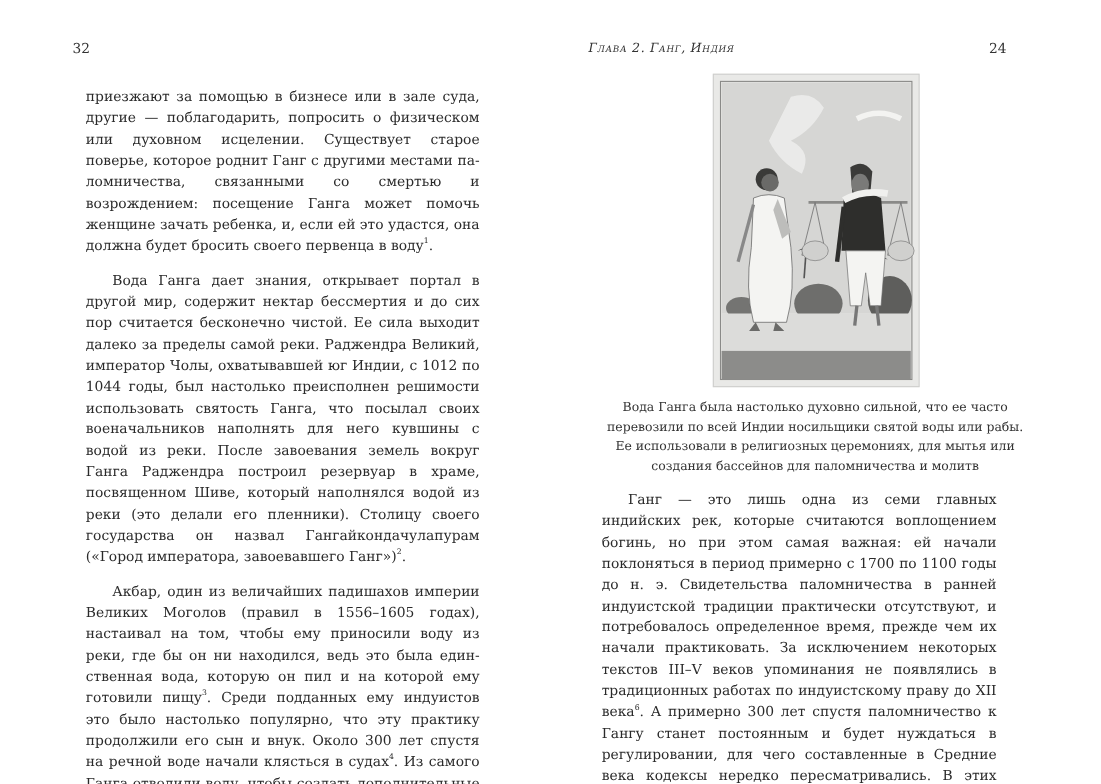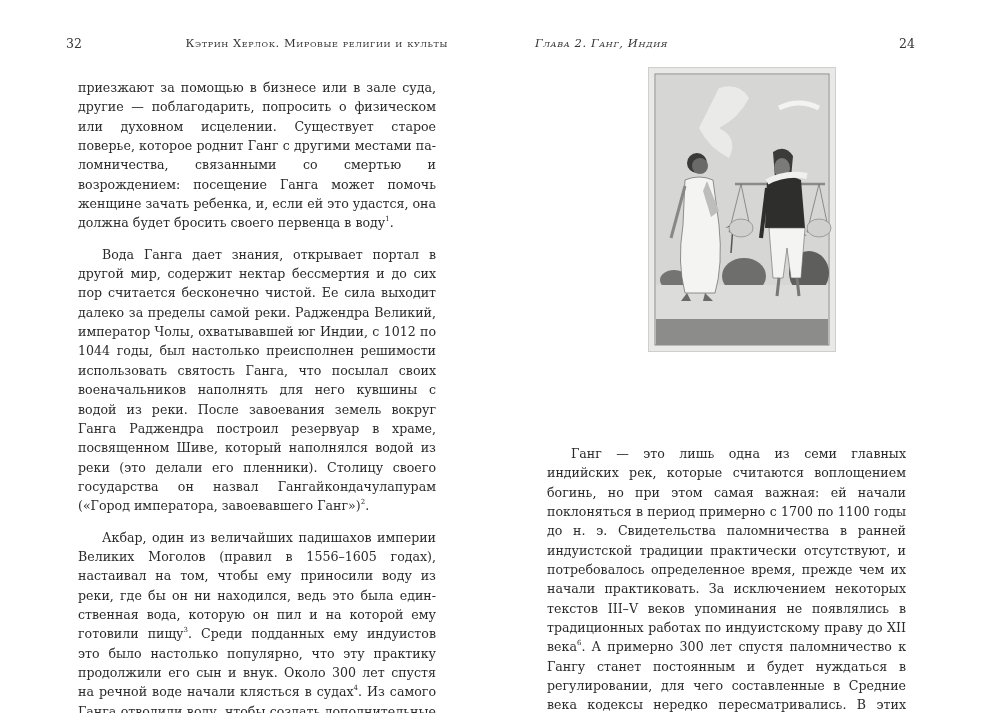--- a/index.html
+++ b/index.html
@@ -45,21 +45,20 @@
     font-size: 11.3px; line-height: 17.5px; text-align: center; color: #333;
   }
 </style>
 </head>
 <body>
 
 <div class="spread">
 
   <div class="page left">
     <div class="folio">32</div>
-    <div class="running-head">Кэтрин Херлок. Мировые религии и культы</div>
     <div class="text">
         <p><span>приезжают за помощью в бизнесе или в зале суда, другие — побла­годарить, попросить о физическом или духовном исцелении. Суще­ствует старое поверье, которое роднит Ганг с другими местами па­ломничества, связанными со смертью и возрождением: посещение Ганга может помочь женщине зачать ребенка, и, если ей это удаст­ся, она должна будет бросить своего первенца в воду</span><sup>1</sup><span>.</span></p>
         <p class="indent"><span>Вода Ганга дает знания, открывает портал в другой мир, содер­жит нектар бессмертия и до сих пор считается бесконечно чистой. Ее сила выходит далеко за пределы самой реки. Раджендра Вели­кий, император Чолы, охватывавшей юг Индии, с 1012 по 1044 го­ды, был настолько преисполнен решимости использовать святость Ганга, что посылал своих военачальников наполнять для него кув­шины с водой из реки. После завоевания земель вокруг Ганга Ра­джендра построил резервуар в храме, посвященном Шиве, который наполнялся водой из реки (это делали его пленники). Столицу сво­его государства он назвал Гангайкондачулапурам («Город импера­тора, завоевавшего Ганг»)</span><sup>2</sup><span>.</span></p>
         <p class="indent"><span>Акбар, один из величайших падишахов империи Великих Мого­лов (правил в 1556–1605 годах), настаивал на том, чтобы ему при­носили воду из реки, где бы он ни находился, ведь это была един­ственная вода, которую он пил и на которой ему готовили пищу</span><sup>3</sup><span>. Среди подданных ему индуистов это было настолько популярно, что эту практику продолжили его сын и внук. Около 300 лет спустя на речной воде начали клясться в судах</span><sup>4</sup><span>. Из самого Ганга отводили воду, чтобы создать дополнительные центры паломничества. Так, например, образовался водоем в Манипуре, где более тысячи лет назад реку отвели на 3 километра к так называемым «Вратам Ган­га»: там паломники могли искупаться, воспользоваться бесплатным жильем и предоставленными им местными правителями благами. В последнее время на ежегодном фестивале «Канвар Мела» в честь бога Шивы миллионы паломников, большинство из которых бедны, разносят емкости с водой из Ганга в храмы и дома по всей Индии. Это считается способом укрепить связь между индуизмом, Индией и Гангом, и в последние годы обычай приобрел большую популяр­ность, став ответной реакцией на политические перемены и рост идеологии потребления, поскольку благодаря ему бедные люди про­должают играть важную роль в индуистском обществе</span></p>
       </div>
   </div>
 
   <div class="page right">
     <div class="running-head">Глава 2. Ганг, Индия</div>
     <div class="folio">24</div>
@@ -100,19 +99,20 @@
         <ellipse cx="133" cy="100" rx="8" ry="10" fill="#7a7a78"></ellipse>
         <path d="M118 112 q16 -8 34 0 l4 48 h-40z" fill="#2e2e2c"></path>
         <path d="M118 114 q18 -10 40 -6" stroke="#f0f0ee" stroke-width="6" fill="none"></path>
         <path d="M120 160 h36 l-4 50 h-10 l-4 -30 l-4 30 h-10z" fill="#f4f4f2" stroke="#666" stroke-width="0.6"></path>
         <line x1="130" y1="210" x2="128" y2="228" stroke="#777" stroke-width="3"></line>
         <line x1="148" y1="210" x2="150" y2="228" stroke="#777" stroke-width="3"></line>
         <line x1="118" y1="120" x2="112" y2="170" stroke="#2e2e2c" stroke-width="4"></line>
       </svg>
     </div>
 
+    <div class="caption">Вода Ганга была настолько духовно сильной, что ее часто пере­возили по всей Индии носильщики святой воды или рабы. Ее использовали в религиозных церемониях, для мытья или созда­ния бассейнов для паломничества и молитв</div>
 
     <div class="text">
         <p class="indent"><span>Ганг — это лишь одна из семи главных индийских рек, которые считаются воплощением богинь, но при этом самая важная: ей нача­ли поклоняться в период примерно с 1700 по 1100 годы до н. э. Сви­детельства паломничества в ранней индуистской традиции прак­тически отсутствуют, и потребовалось определенное время, прежде чем их начали практиковать. За исключением некоторых текстов III–V веков упоминания не появлялись в традиционных работах по индуистскому праву до XII века</span><sup>6</sup><span>. А примерно 300 лет спустя палом­ничество к Гангу станет постоянным и будет нуждаться в регулирова­нии, для чего составленные в Средние века кодексы нередко пересма­тривались. В этих работах были изложены законы и порядок того, как следует совершать паломничество к Гангу (и в другие места в Индии).</span></p>
       </div>
   </div>
 
 </div>
 
 </body></html>

